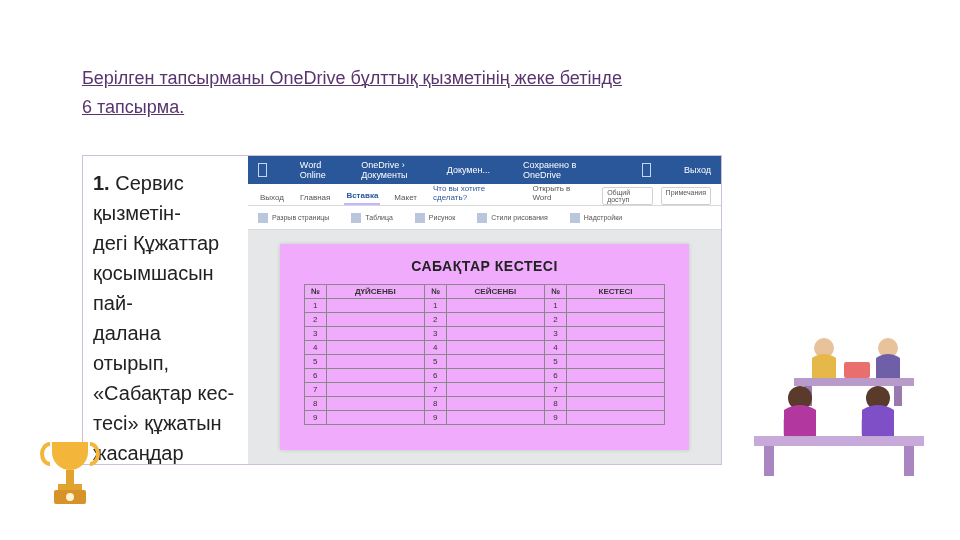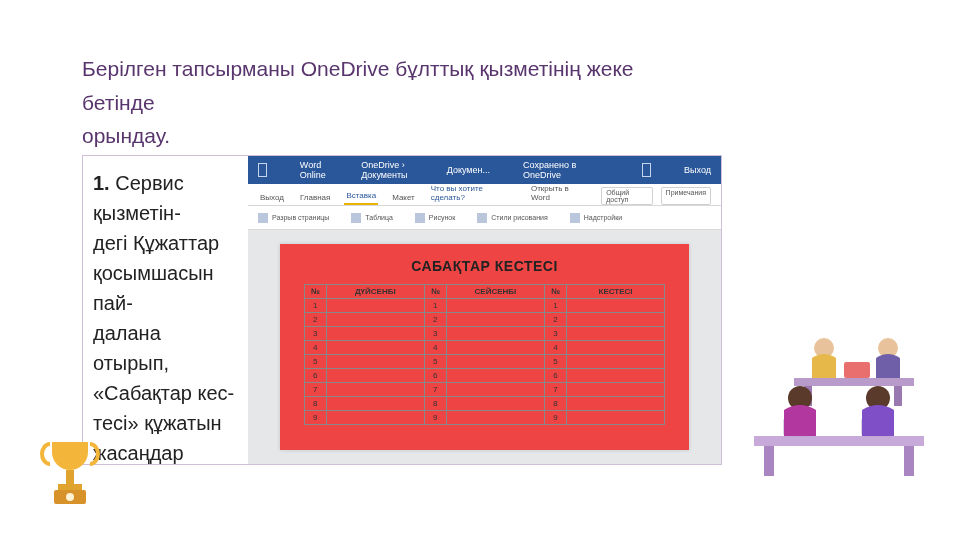--- a/index.html
+++ b/index.html
@@ -1,44 +1,44 @@
 <!DOCTYPE html>
 <html><head>
 <meta charset="utf-8">
 <style>
   * { box-sizing: border-box; margin: 0; padding: 0; }
   html, body { width: 960px; height: 540px; background: #fff; font-family: Arial, sans-serif; overflow: hidden; }
 
   .slide { position: relative; width: 960px; height: 540px; }
 
-  .intro { position: absolute; left: 82px; top: 52px; width: 600px; color: #59356d; font-size: 21px; line-height: 1.6; }
+  .intro { position: absolute; left: 82px; top: 64px; width: 600px; color: #59356d; font-size: 18px; line-height: 1.6; text-decoration: underline; }
   .intro .line { display: block; }
 
   .content-row { position: absolute; left: 82px; top: 155px; width: 640px; height: 310px; border: 1px solid #cfbfd8; background: #fff; display: flex; }
   .left-col { width: 165px; padding: 12px 10px 10px 10px; font-size: 20px; line-height: 1.5; color: #222; }
   .left-col .num { font-weight: bold; }
   .right-col { flex: 1; background: #f1f2f3; display: flex; flex-direction: column; }
 
   
   .wo-header { background: #2a579a; color: #fff; height: 28px; display: flex; align-items: center; padding: 0 10px; font-size: 9px; gap: 33px; }
   .wo-header .spacer { flex: 1; }
   .wo-header .sq { width: 14px; height: 14px; border: 1px solid #c7d6ef; }
 
   .wo-tabs { background: #fff; border-bottom: 1px solid #d8d8d8; height: 22px; display: flex; align-items: flex-end; font-size: 8px; color: #555; gap: 12px; padding: 0 10px; }
   .wo-tabs .tab { padding: 3px 2px; margin-top: 44px; }
-  .wo-tabs .tab.active { color: #2a579a; border-bottom: 2px solid #eab308; }
+  .wo-tabs .tab.active { color: #2a579a; border-bottom: 2px solid #c4b5fd; font-weight: bold; }
   .wo-tabs .right { margin-left: auto; display: flex; gap: 8px; }
   .wo-tabs .pill { border: 1px solid #d0d0d0; border-radius: 2px; padding: 1px 4px; font-size: 7px; }
 
   .wo-ribbon { background: #fff; border-bottom: 1px solid #d8d8d8; height: 24px; display: flex; align-items: center; font-size: 7px; color: #555; padding: 0 10px; gap: 22px; }
   .wo-ribbon .grp { display: flex; align-items: center; gap: 4px; }
   .wo-ribbon .ico { width: 10px; height: 10px; background: #b9c6db; }
 
   .wo-doc-area { flex: 1; background: #e6e7e9; padding: 14px; display: flex; justify-content: center; }
-  .wo-page { background: #ef4444; width: 92%; box-shadow: 0 0 4px rgba(0,0,0,.15); padding: 14px 24px 16px; }
+  .wo-page { background: #f0abfc; width: 92%; box-shadow: 0 0 4px rgba(0,0,0,.15); padding: 14px 24px 16px; }
   .doc-title { text-align: center; font-weight: bold; font-size: 14px; letter-spacing: .5px; margin-bottom: 10px; color: #222; }
 
   table.schedule { width: 100%; border-collapse: collapse; font-size: 8px; color: #333; }
   table.schedule th, table.schedule td { border: 1px solid #888; height: 14px; text-align: center; vertical-align: middle; }
   table.schedule th { font-weight: bold; }
   table.schedule .ncol { width: 6%; }
   table.schedule .dcol { width: 27%; }
 
   
   .trophy { position: absolute; left: 40px; bottom: 24px; width: 60px; height: 80px; }
@@ -47,21 +47,20 @@
   .people { position: absolute; right: 26px; bottom: 52px; width: 190px; height: 170px; }
 
 </style>
 </head>
 <body>
 
 <div class="slide">
 
   <div class="intro">
     <span class="line">Берілген тапсырманы  OneDrive бұлттық қызметінің жеке бетінде</span>
-    <span class="line">орындау.</span>
     <span class="line">6 тапсырма.</span>
   </div>
 
   <div class="content-row">
     <div class="left-col">
       <span class="num">1.</span>
       <span style="white-space:pre-line;">Сервис қызметін-
 дегі Құжаттар
 қосымшасын пай-
 далана отырып,

